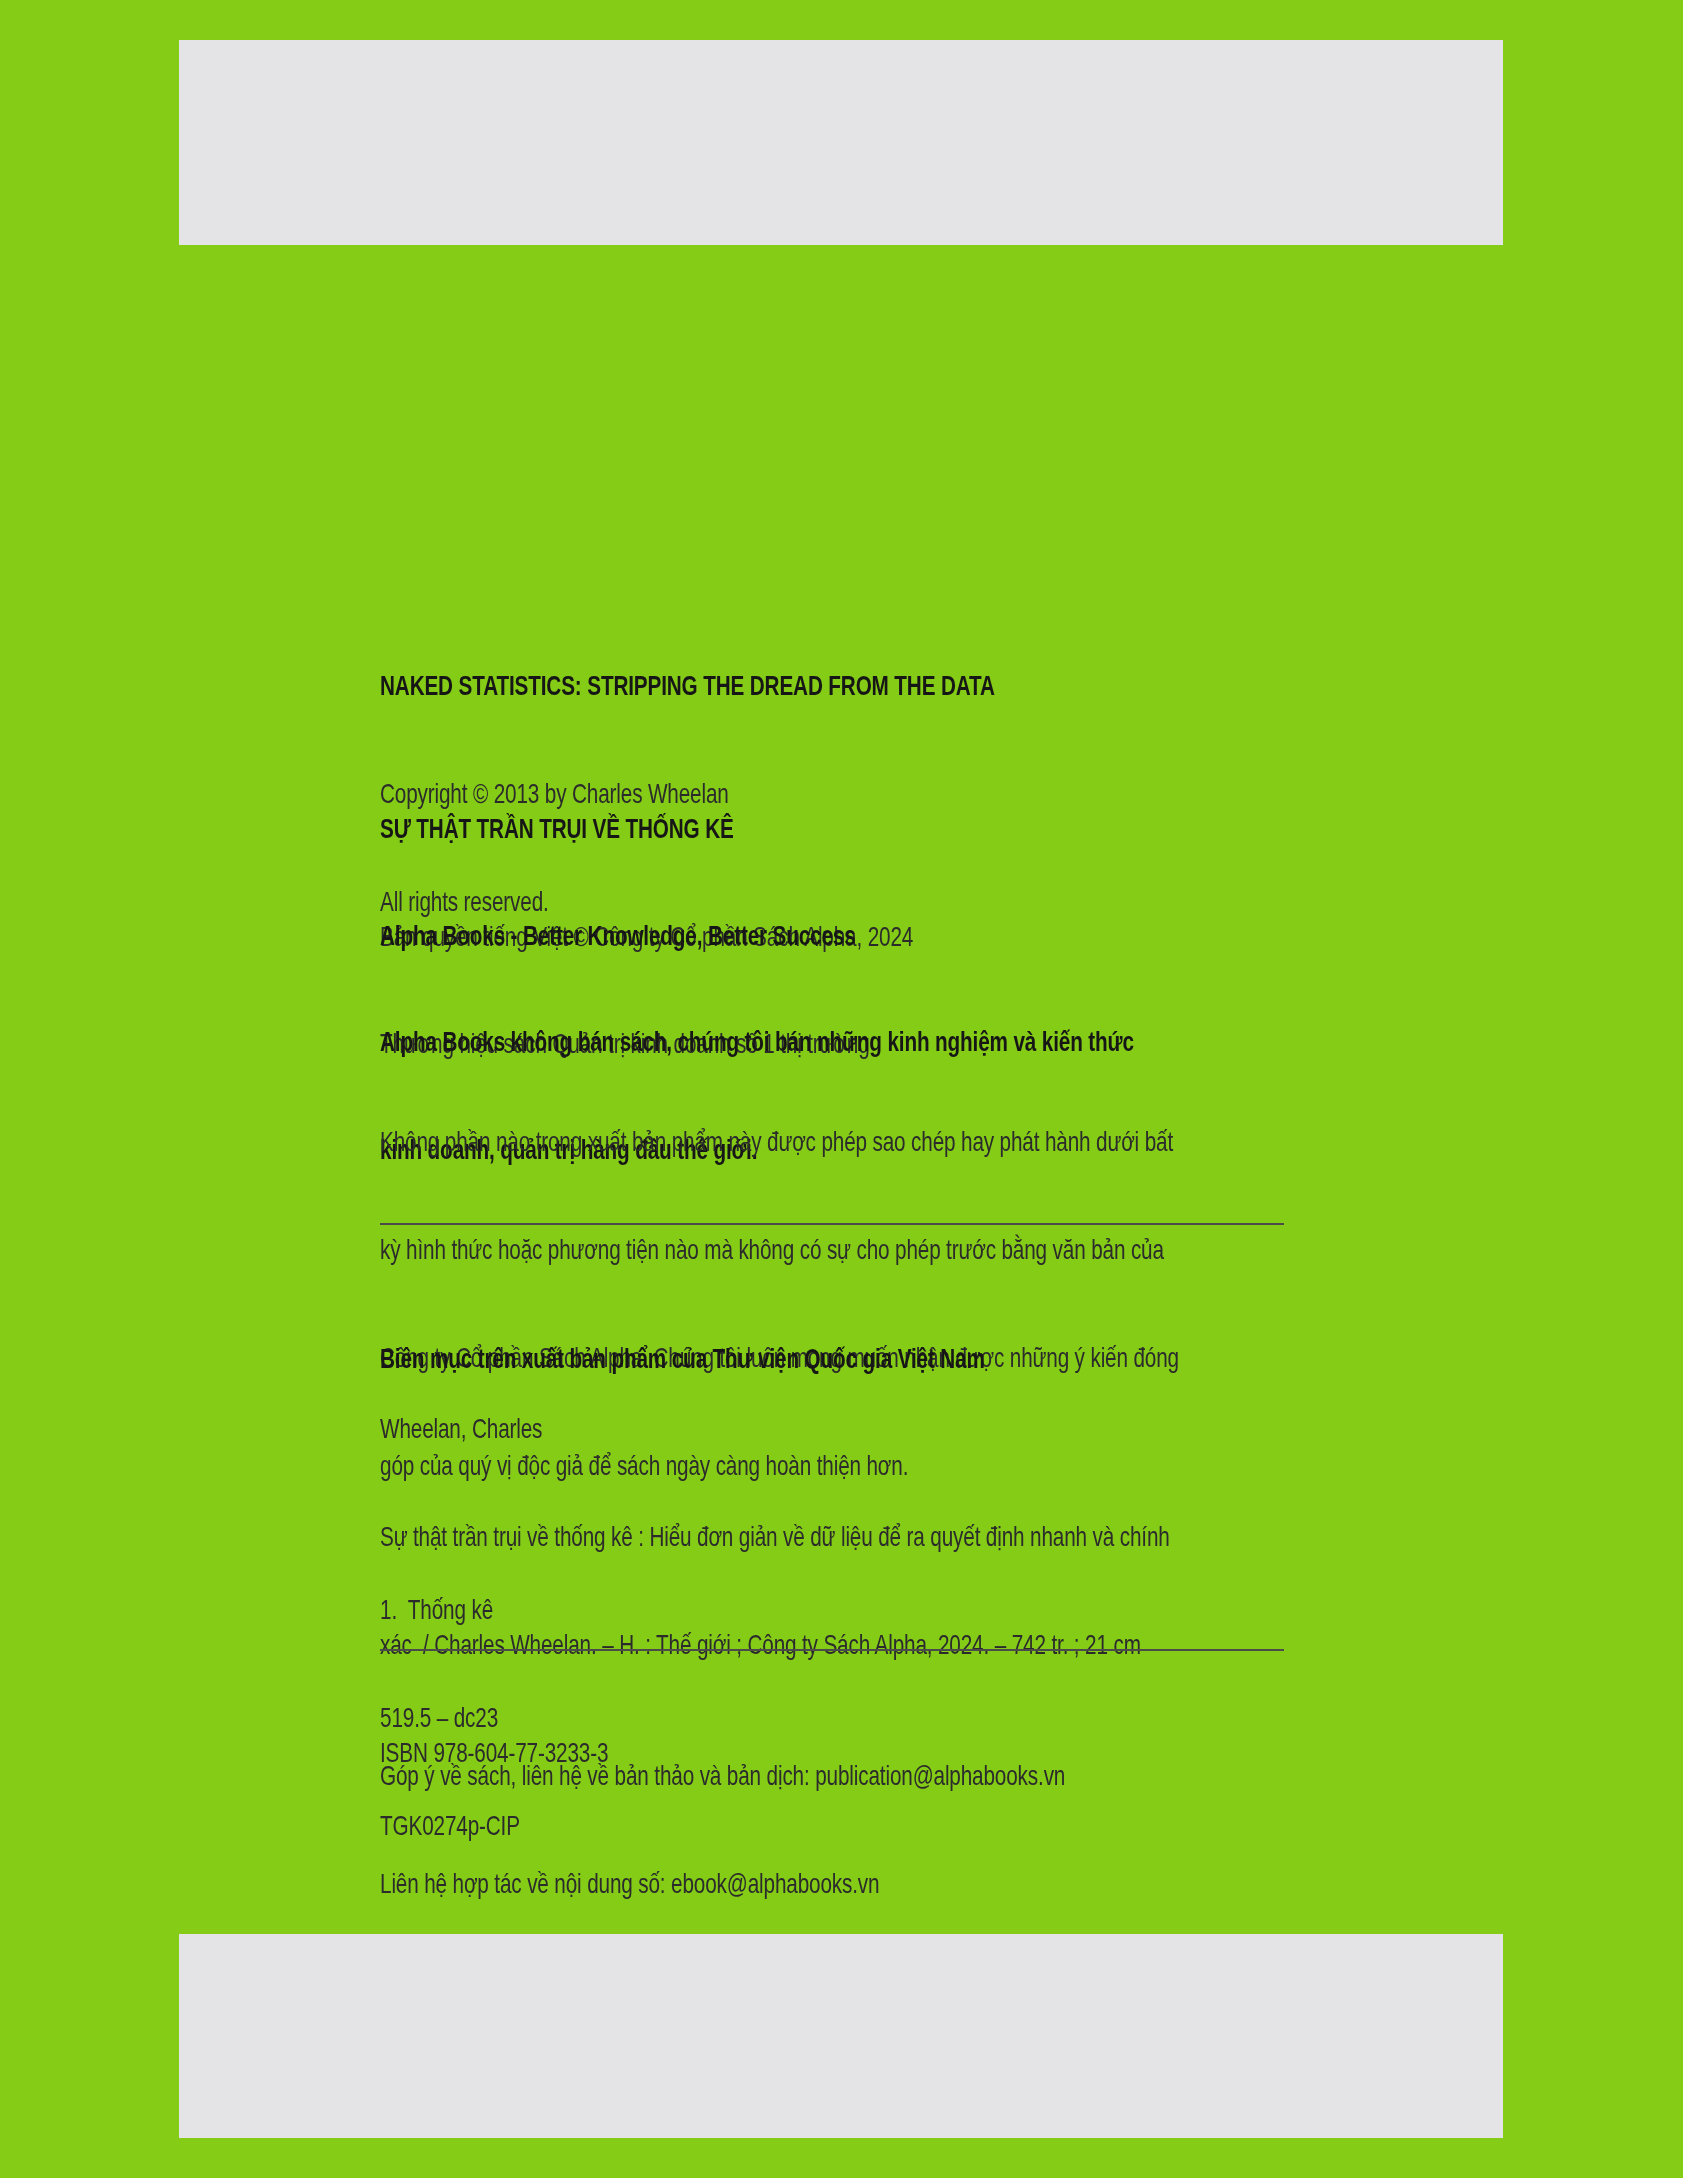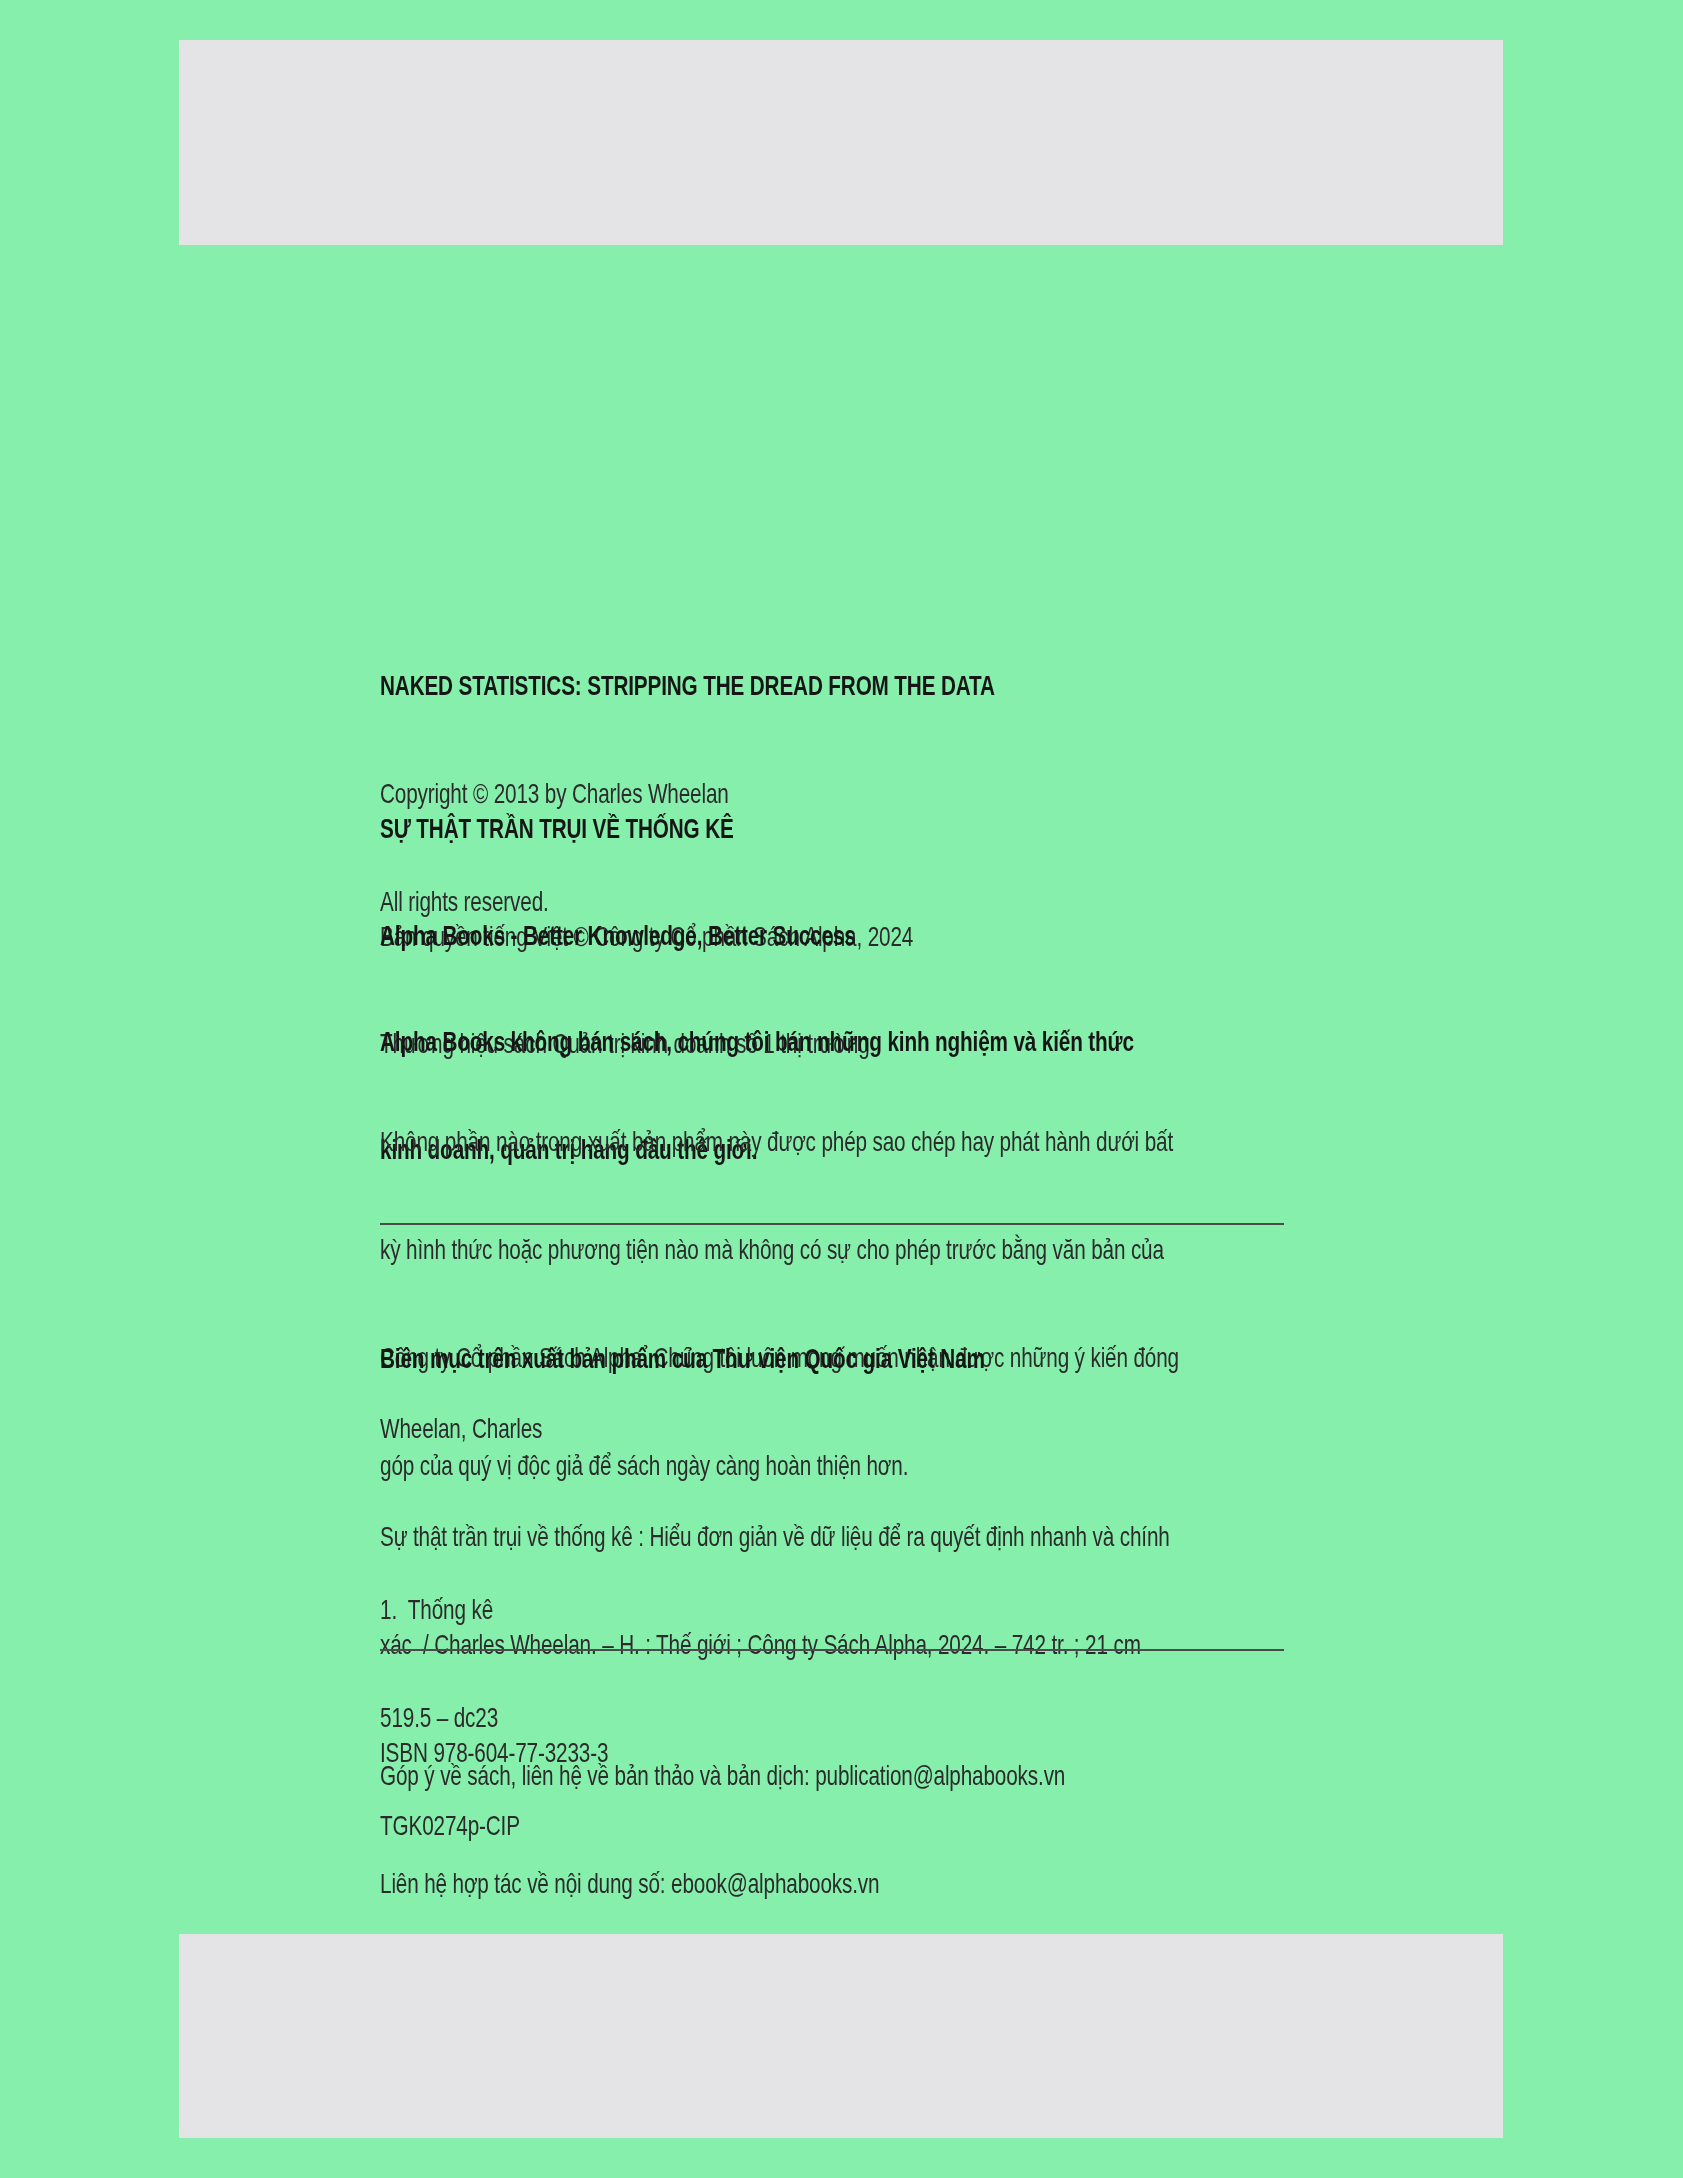--- a/index.html
+++ b/index.html
@@ -9,21 +9,21 @@
   body {
     width: 1683px;
     height: 2178px;
     background: #ffffff;
     font-family: "Liberation Sans", "DejaVu Sans", sans-serif;
   }
   .page {
     position: relative;
     width: 1683px;
     height: 2178px;
-    background: #86efac;
+    background: #84cc16;
     overflow: hidden;
   }
   .gray-block {
     position: absolute;
     left: 179px;
     width: 1324px;
     background: #e4e4e6;
   }
   .gray-block.top    { top: 40px;   height: 205px; }
   .gray-block.bottom { top: 1934px; height: 204px; }

